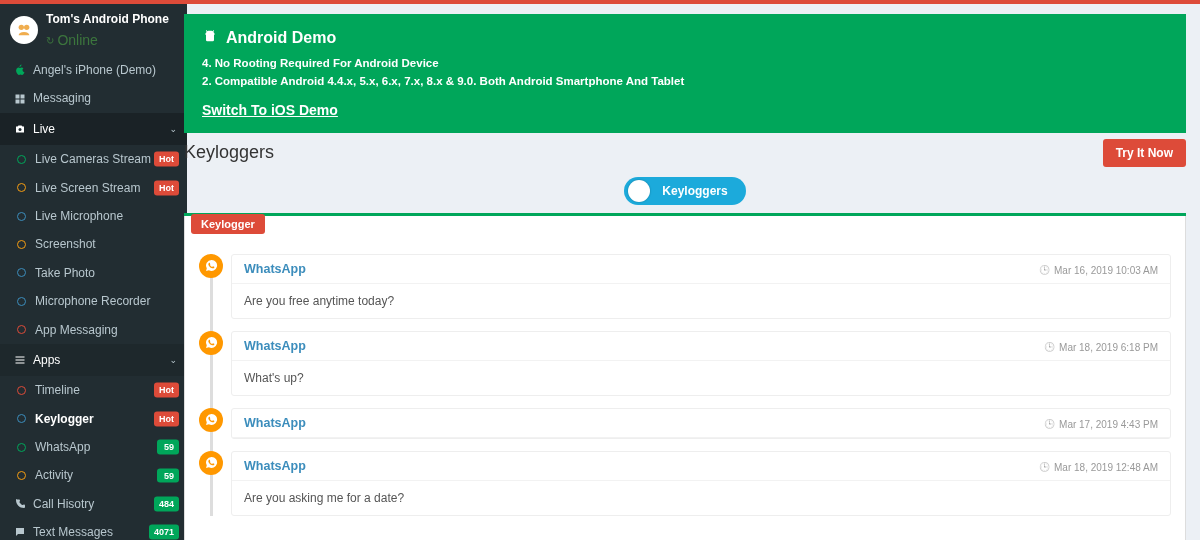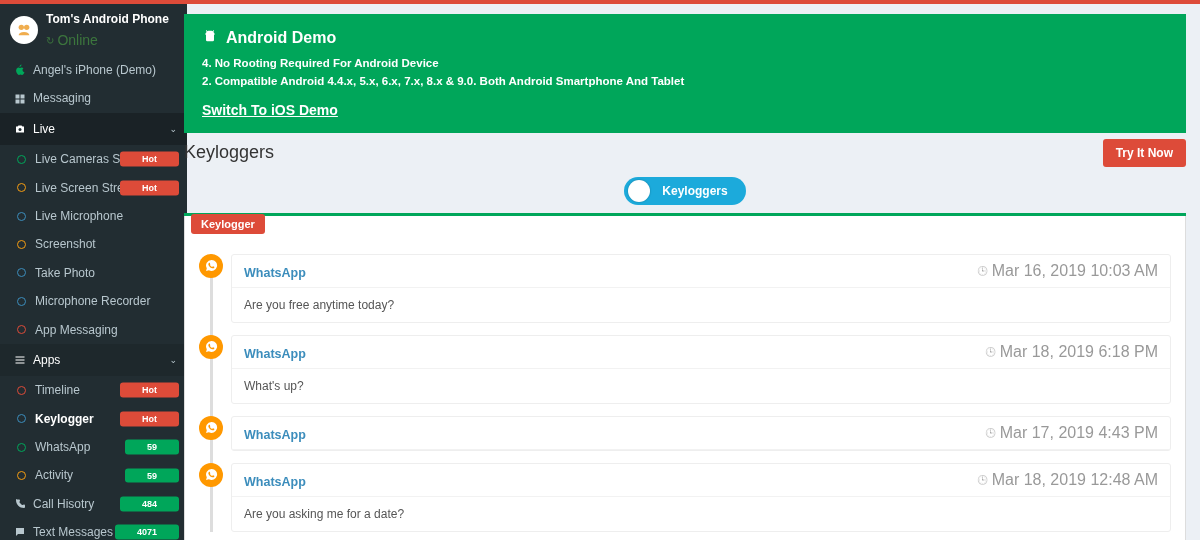--- a/index.html
+++ b/index.html
@@ -11,21 +11,21 @@
 .sb-title{color:#fff;font-weight:600;font-size:12px}
 .sb-status{font-size:14px;color:#3c763d;display:flex;align-items:center;gap:3px;margin-top:6px}
 .sb-status::before{content:"↻";color:#3c763d;font-size:10px}
 .sb-row{display:flex;align-items:center;padding:7px 12px;color:#b8c7ce;cursor:pointer;position:relative;font-size:12px;line-height:1.2}
 .sb-row.section{background:#1a2226;color:#fff;font-weight:500;padding-top:9px;padding-bottom:9px}
 .sb-row.section.active{background:#1e282c}
 .sb-row.child{padding-left:14px}
 .sb-row.active-item{color:#fff;font-weight:600}
 .sb-ico{width:15px;display:inline-flex;justify-content:center;margin-right:6px;font-size:11px}
 .dot{width:9px;height:9px;border:1.5px solid;border-radius:50%;display:inline-block}
-.sb-badge{position:absolute;right:8px;top:50%;transform:translateY(-50%);font-size:9px;font-weight:700;color:#fff;padding:2px 22px;border-radius:3px;min-width:22px;text-align:right}
+.sb-badge{position:absolute;right:8px;top:50%;transform:translateY(-50%);font-size:9px;font-weight:700;color:#fff;padding:2px 5px;border-radius:3px;min-width:22px;text-align:right}
 .b-red{background:#dd4b39}
 .b-green{background:#00a65a}
 .chev{position:absolute;right:10px;color:#b8c7ce;font-size:9px}
 .main{position:absolute;top:4px;left:170px;right:0;bottom:0;overflow:hidden;padding:10px 14px 0}
 .banner{background:#00a65a;color:#fff;border-radius:0;padding:14px 18px;margin-bottom:0}
 .banner-h{display:flex;align-items:center;gap:8px;font-weight:700;font-size:16px;margin-bottom:6px}
 .banner ol{list-style:none;font-size:11.5px;line-height:1.6;margin-bottom:10px}
 .banner ol li{font-weight:600}
 .switch-link{color:#fff;font-weight:700;text-decoration:underline;font-size:14px}
 .page-head{display:flex;align-items:center;justify-content:space-between;margin:6px 0 10px}
@@ -38,21 +38,21 @@
 .content-box{background:#fff;border:1px solid #ddd;border-top:none;padding:16px 14px;position:relative}
 .kl-tag{position:absolute;top:-2px;left:6px;transform:translateY(0);background:#dd4b39;color:#fff;font-size:11px;font-weight:700;padding:4px 10px;border-radius:3px}
 .timeline{position:relative;margin-top:22px;padding-left:26px}
 .timeline::before{content:"";position:absolute;left:11px;top:0;bottom:0;width:3px;background:#ddd}
 .tl-item{position:relative;margin-bottom:12px}
 .tl-dot{position:absolute;left:-26px;top:0;width:24px;height:24px;border-radius:50%;background:#ff9800;display:flex;align-items:center;justify-content:center;color:#fff}
 .tl-dot svg{width:13px;height:13px;fill:#fff}
 .tl-card{border:1px solid #eee;border-radius:3px;background:#fff;margin-left:6px}
 .tl-head{display:flex;justify-content:space-between;align-items:flex-end;padding:7px 12px;border-bottom:1px solid #f2f2f2}
 .tl-app{color:#3c8dbc;font-weight:700;font-size:12.5px}
-.tl-time{color:#999;font-size:16px;display:flex;align-items:center;gap:3px}
+.tl-time{color:#999;font-size:10px;display:flex;align-items:center;gap:3px}
 .tl-time::before{content:"🕒";font-size:9px;filter:grayscale(1);opacity:.7}
 .tl-body{padding:10px 12px;color:#555;font-size:12px}
 .sb-ico svg{width:12px;height:12px;fill:currentColor}
 </style>
 </head>
 <body>
 
 <div class="topbar"></div>
 
 <aside class="sidebar">

